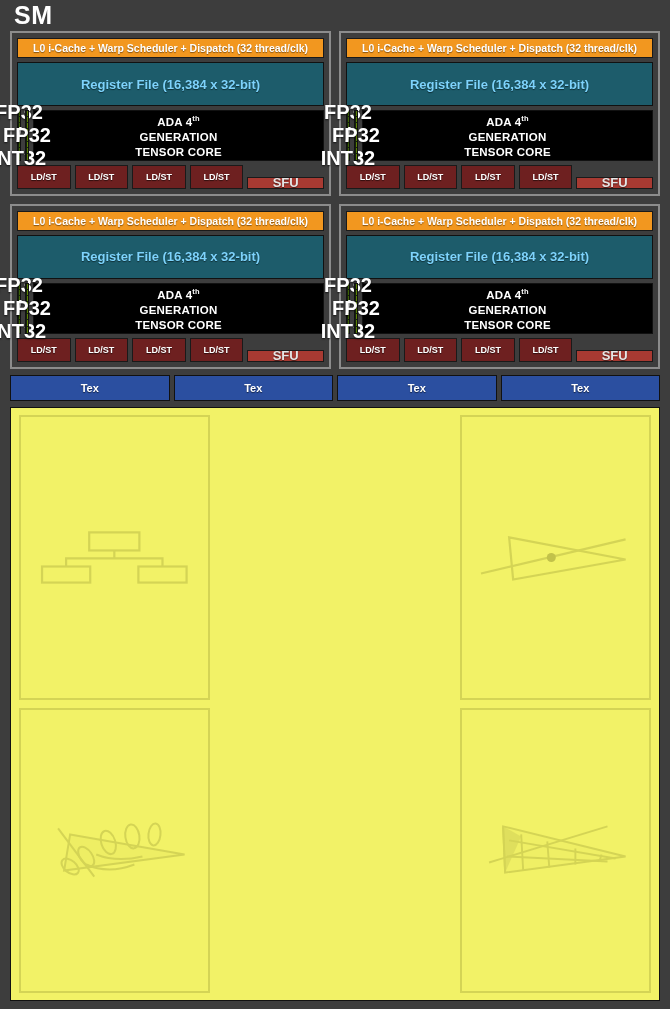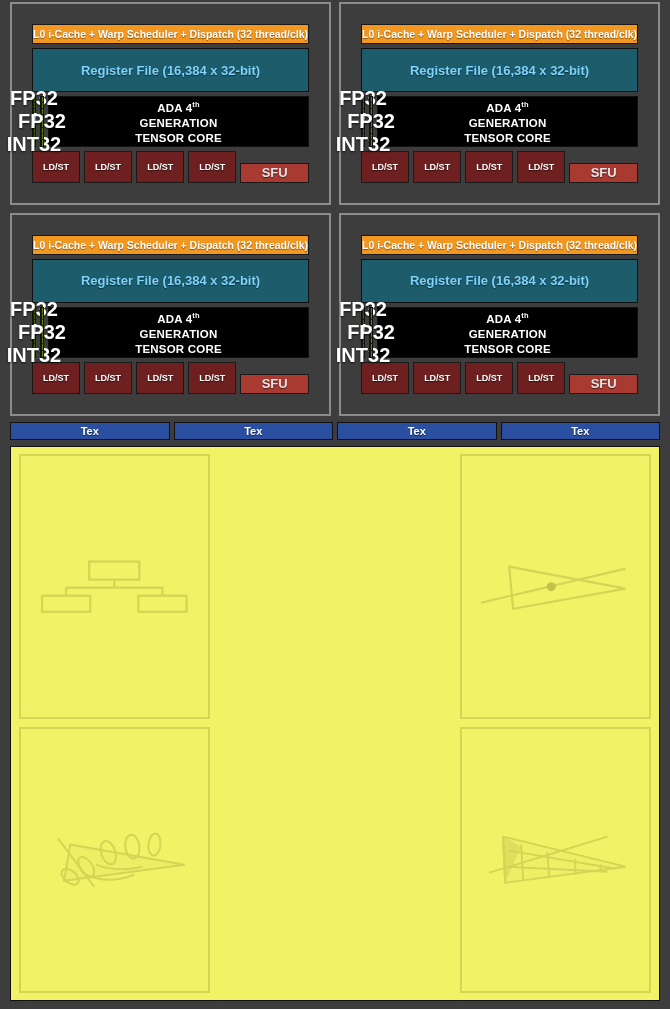--- a/index.html
+++ b/index.html
@@ -36,21 +36,21 @@
   .quad-grid {
     display: grid;
     grid-template-columns: 1fr 1fr;
     grid-template-rows: 1fr 1fr;
     gap: 8px;
   }
 
   .quadrant {
     border: 2px solid #8c8c8c;
     background: #3d3d3d;
-    padding: 20px;
+    padding: 5px;
     display: flex;
     flex-direction: column;
     gap: 4px;
   }
 
   
   .sched {
     background: #f2971f;
     border: 1px solid #1a1a1a;
     color: #ffffff;
@@ -137,21 +137,21 @@
     letter-spacing: .2px;
     text-shadow: 0 1px 2px rgba(0,0,0,.6);
     min-height: 0;
   }
   .tensor sup { font-size: 7.5px; vertical-align: super; }
 
   
   .ldst-row {
     display: flex;
     gap: 4px;
-    height: 32px;
+    height: 24px;
   }
   .ldst {
     flex: 1;
     background: #6e2020;
     border: 1px solid #1a1a1a;
     color: #ffffff;
     font-size: 9px;
     font-weight: bold;
     display: flex;
     align-items: center;
@@ -185,21 +185,21 @@
     align-items: center;
     justify-content: center;
     text-shadow: 0 1px 2px rgba(0,0,0,.5);
   }
 
   
   .tex-row {
     margin-top: 6px;
     display: flex;
     gap: 4px;
-    height: 18px;
+    height: 26px;
   }
   .tex {
     flex: 1;
     background: #2b4fa0;
     border: 1px solid #111111;
     color: #ffffff;
     font-size: 11px;
     font-weight: bold;
     display: flex;
     align-items: center;
@@ -244,20 +244,21 @@
     line-height: 1.12;
   }
   .rt-title .l1 { display: block; font-size: 27px; letter-spacing: .3px; }
   .rt-title .l2 { display: block; font-size: 27px; letter-spacing: .2px; }
 </style>
 </head>
 <body>
 
 <div id="sm-root">
 
+  <div class="sm-title">SM</div>
 
   <div class="quad-grid" id="quadGrid">
       <div class="quadrant">
         <div class="sched">L0 i-Cache + Warp Scheduler + Dispatch (32 thread/clk)</div>
         <div class="regfile">Register File (16,384 x 32-bit)</div>
         <div class="core-area">
           <div class="core-col fp32int">
             <div class="cell"></div>
             <div class="cell lastcol"></div>
             <div class="cell"></div>

